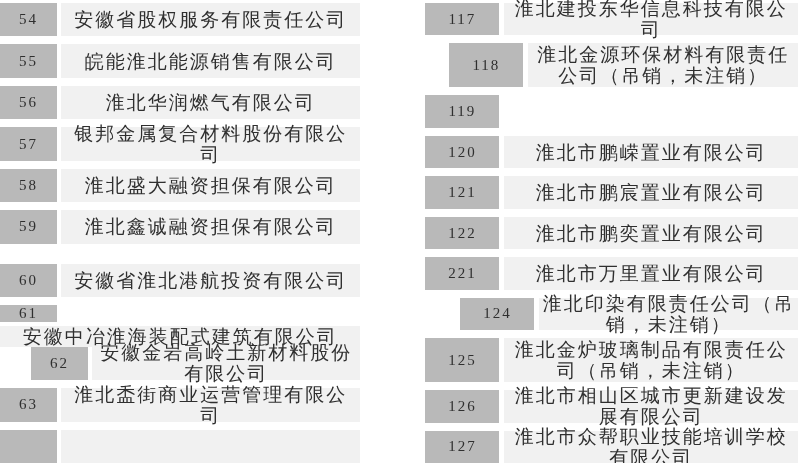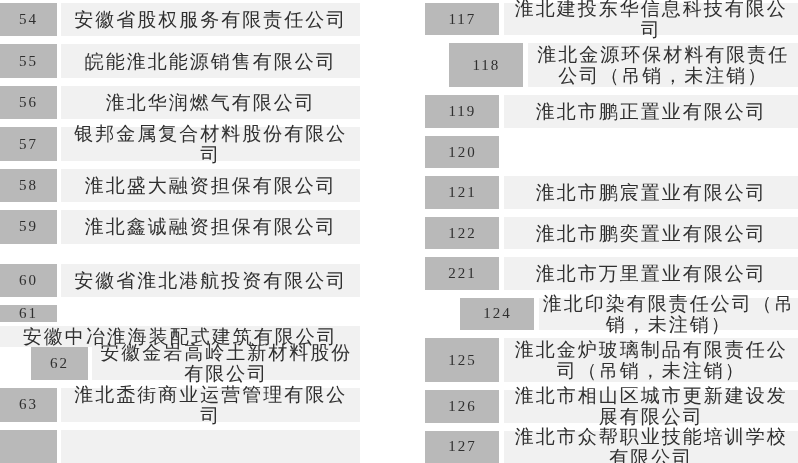--- a/index.html
+++ b/index.html
@@ -126,25 +126,25 @@
     <div class="cell name">淮北建投东华信息科技有限公司</div>
   </div>
 
   <div class="row" style="flex-grow: 1.35; padding-left: 24px;">
     <div class="cell num">118</div>
     <div class="cell name">淮北金源环保材料有限责任公司（吊销，未注销）</div>
   </div>
 
   <div class="row" style="flex-grow: 1;">
     <div class="cell num">119</div>
-    <div class="cell name">淮北市鹏正置业有限公司</div>
   </div>
 
   <div class="row" style="flex-grow: 1;">
     <div class="cell num">120</div>
+    <div class="cell name">淮北市鹏嵘置业有限公司</div>
   </div>
 
   <div class="row" style="flex-grow: 1;">
     <div class="cell num">121</div>
     <div class="cell name">淮北市鹏宸置业有限公司</div>
   </div>
 
   <div class="row" style="flex-grow: 1;">
     <div class="cell num">122</div>
     <div class="cell name">淮北市鹏奕置业有限公司</div>

